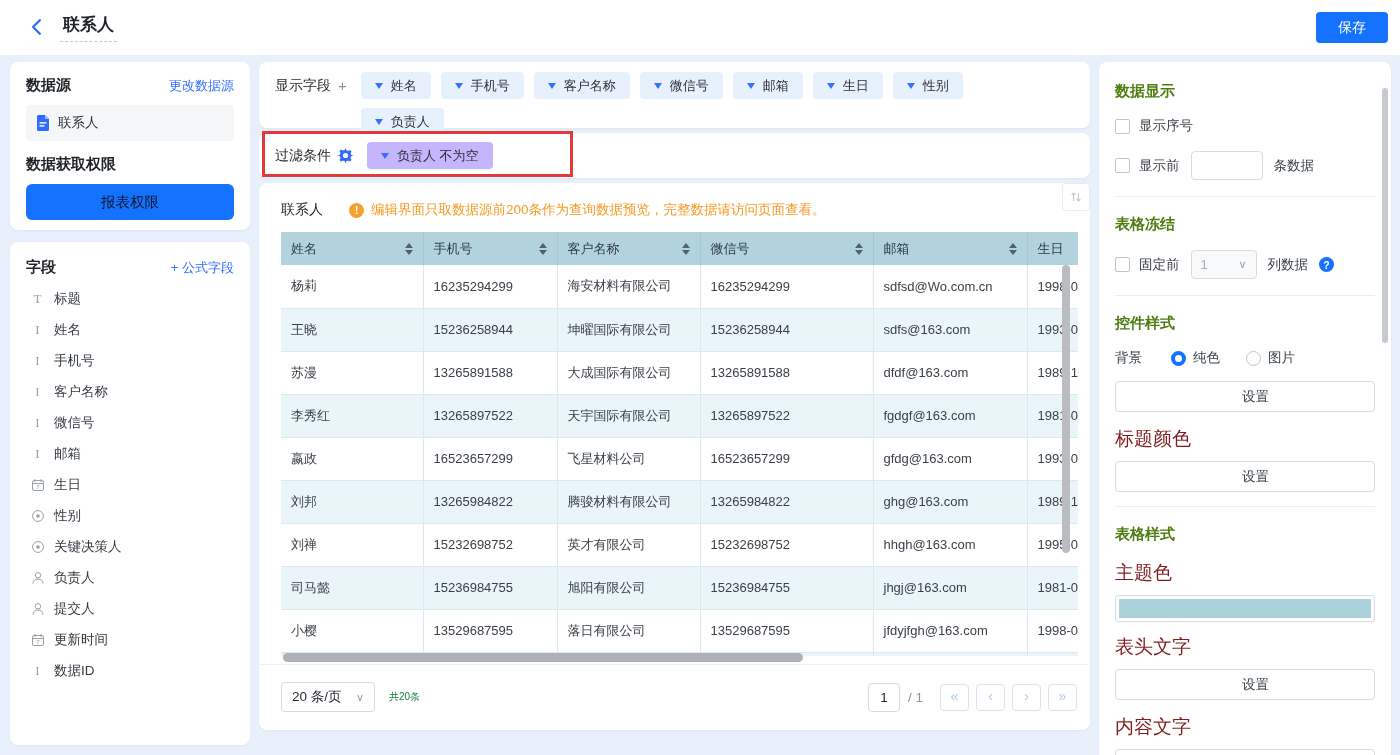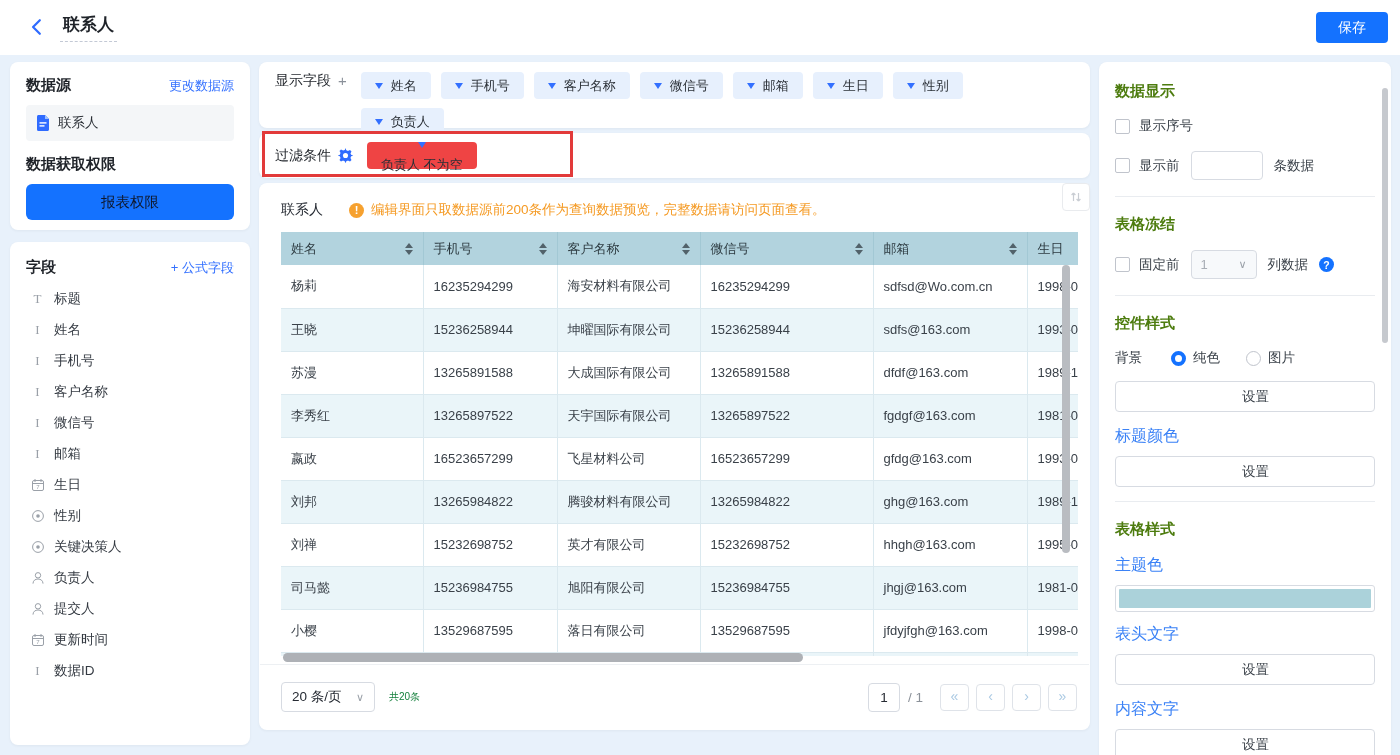--- a/index.html
+++ b/index.html
@@ -29,32 +29,32 @@
   .card-fields{left:10px;top:242px;width:240px;height:503px;padding:16px;}
   .field-list{margin-top:6px;}
   .field-item{height:31px;display:flex;align-items:center;gap:9px;font-size:13.5px;color:#343a42;
     padding-left:4px;border-radius:4px;cursor:grab;}
   .fic{width:15px;height:15px;display:inline-flex;align-items:center;justify-content:center;
     color:#9aa0a8;font-size:12px;}
   .fic.serif{font-family:"Liberation Serif","DejaVu Serif",serif;font-size:13px;}
 
   
   .card-df{left:259px;top:62px;width:831px;height:66px;padding:10px 16px;display:flex;align-items:flex-start;}
-  .df-label{display:flex;gap:7px;height:27px;font-size:14px;color:#1f2329;white-space:nowrap;}
+  .df-label{display:flex;align-items:center;gap:7px;height:27px;font-size:14px;color:#1f2329;white-space:nowrap;}
   .plus{color:#8a9099;font-size:15px;cursor:pointer;}
   .chips{margin-left:14px;display:flex;flex-direction:column;gap:9px;}
   .chip-row{display:flex;gap:10px;}
   .chip{display:inline-flex;align-items:center;gap:8px;background:#e7f0fd;border-radius:4px;height:27px;
     padding:0 14px;font-size:13px;color:#2a2f36;cursor:pointer;white-space:nowrap;}
   .caret{width:0;height:0;border-left:4.5px solid transparent;border-right:4.5px solid transparent;
     border-top:6px solid #3370ff;}
   .card-filter{left:259px;top:133px;width:831px;height:45px;padding:0 16px;display:flex;align-items:center;}
   .filter-label{font-size:14px;color:#1f2329;}
   .gear{margin-left:7px;width:15px;height:15px;cursor:pointer;display:inline-flex;}
-  .filter-chip{margin-left:14px;background:#ef4444;flex-direction:column;}
+  .filter-chip{margin-left:14px;background:#c4b5fd;}
   .red-box{position:absolute;left:262px;top:131px;width:311px;height:46px;border:3px solid #e23a3a;
     z-index:9;pointer-events:none;}
 
   
   .card-table{left:259px;top:183px;width:831px;height:547px;}
   .panel-head{position:absolute;top:13px;left:22px;right:14px;height:28px;display:flex;align-items:center;}
   .panel-title{font-size:14px;color:#262b33;}
   .warn{display:flex;align-items:center;gap:7px;margin-left:26px;}
   .warn-ic{width:15px;height:15px;border-radius:50%;background:#f6a12f;color:#fff;font-size:11px;font-weight:700;
     display:flex;align-items:center;justify-content:center;}
@@ -102,21 +102,21 @@
     display:flex;align-items:center;justify-content:center;margin-left:2px;}
   .divider{height:1px;background:#e9ecf0;margin:2px 0 18px 0;}
   .radio-row{display:flex;align-items:center;margin-bottom:14px;font-size:13.5px;color:#3a4149;}
   .radio-row .lbl{width:56px;}
   .radio{width:15px;height:15px;border-radius:50%;background:#fff;margin-right:7px;cursor:pointer;flex:none;}
   .radio.on{border:4.5px solid #1472ff;}
   .radio.off{border:1px solid #c0c4cc;}
   .rgap{width:26px;}
   .set-btn{width:100%;height:31px;border:1px solid #d7dbe2;border-radius:4px;background:#fff;font-size:13.5px;
     color:#3a4149;margin:0 0 12px 0;cursor:pointer;padding-left:27px;}
-  .sub-lbl{font-size:16px;color:#3b82f6;margin:2px 0 9px 0;}
+  .sub-lbl{font-size:19px;color:#7f1d1d;margin:2px 0 9px 0;}
   .swatch{height:27px;border:1px solid #d7dbe2;border-radius:3px;padding:3px;margin-bottom:12px;cursor:pointer;}
   .swatch>div{width:100%;height:100%;border-radius:1px;}
   .rscroll{position:absolute;right:3px;top:26px;width:6px;height:255px;background:#c6c9ce;border-radius:3px;cursor:grab;}
 </style>
 </head>
 <body>
 
 <div class="topbar">
   <span class="back">
     <svg width="18" height="18" viewBox="0 0 16 16">

